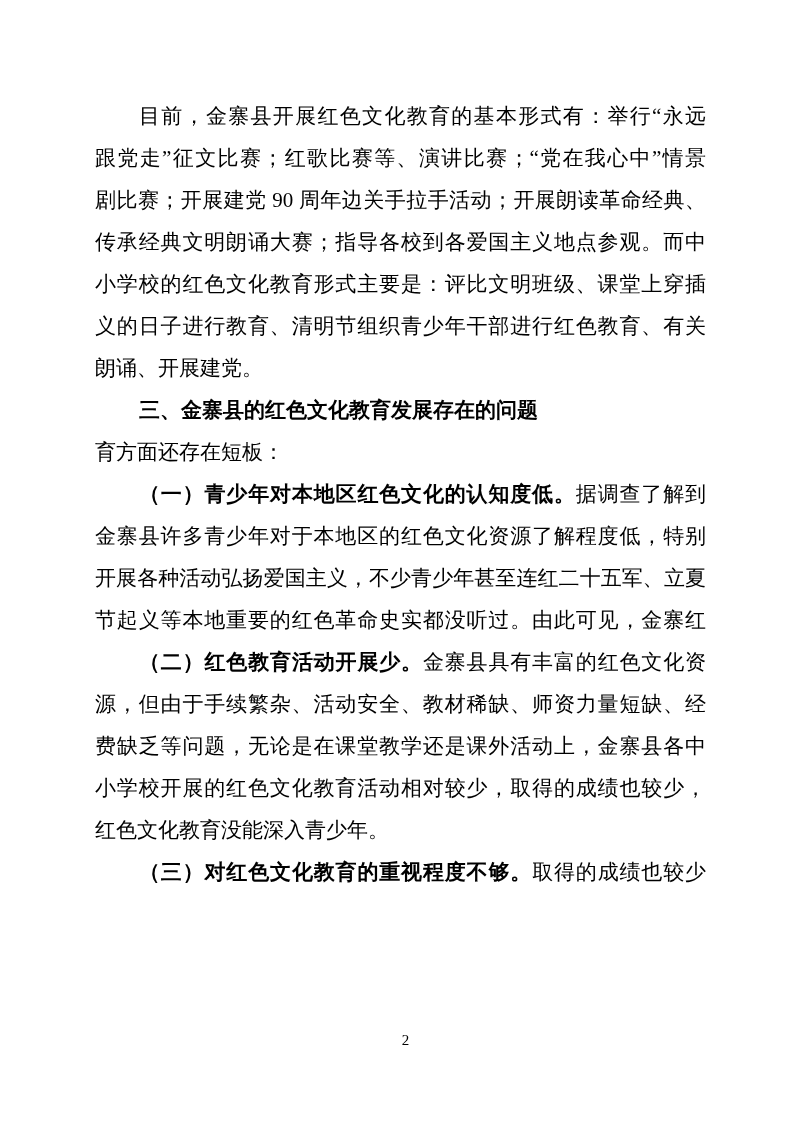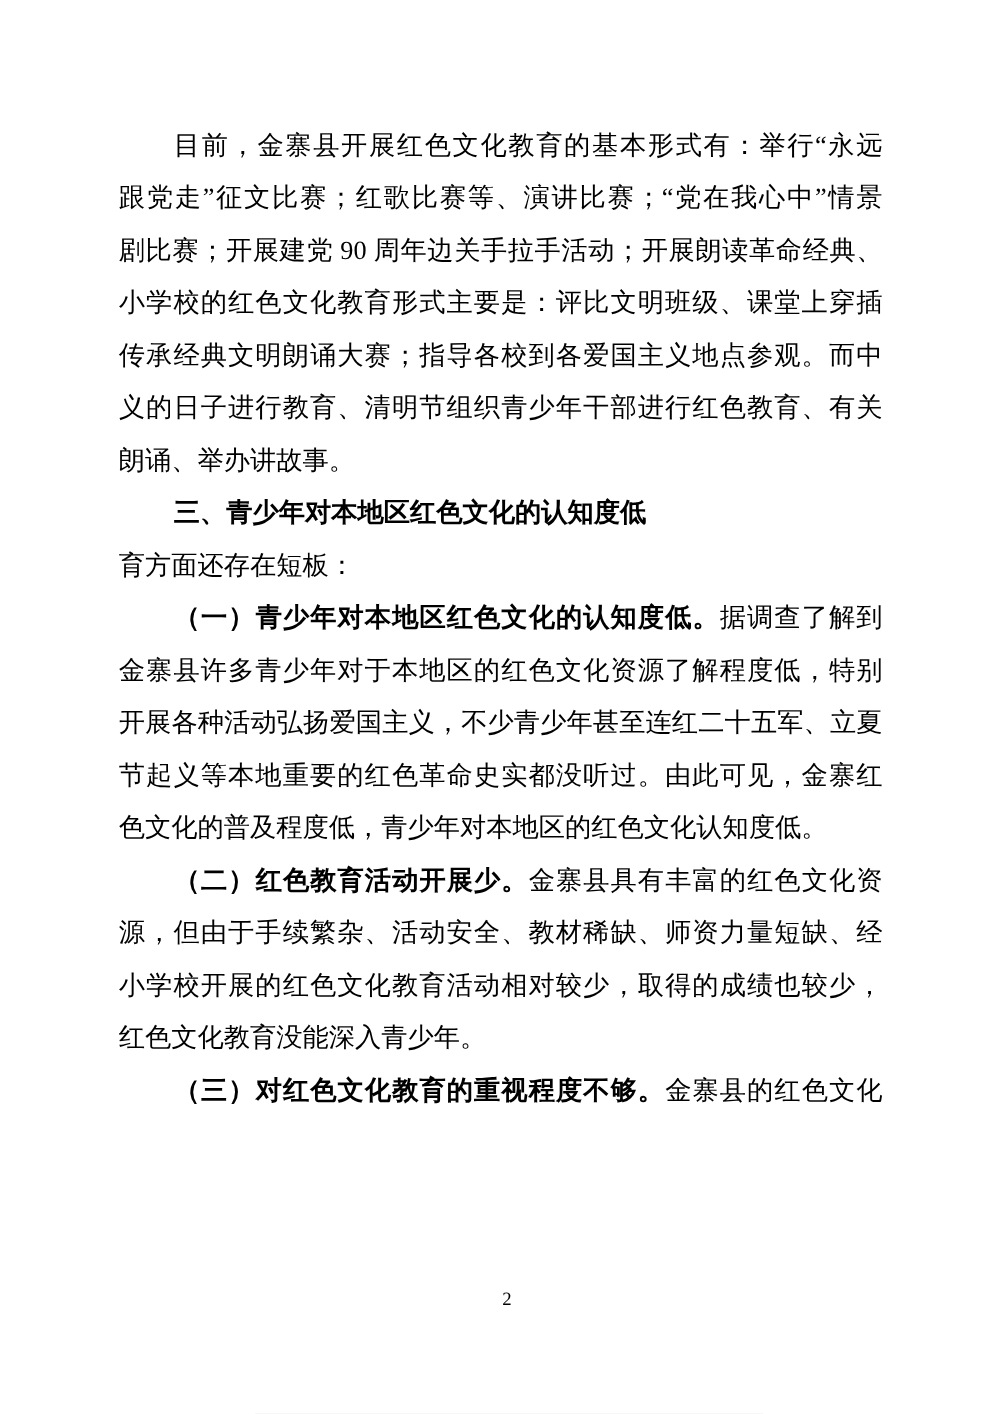--- a/index.html
+++ b/index.html
@@ -50,42 +50,42 @@
 </style>
 </head>
 <body>
 
 <div class="page">
   <div class="content" id="doc-body">
       <div class="para">
         <div class="line indent fill"><span class="">目前，金寨县开展红色文化教育的基本形式有：举行“永远</span></div>
         <div class="line fill"><span class="">跟党走”征文比赛；红歌比赛等、演讲比赛；“党在我心中”情景</span></div>
         <div class="line fill"><span class="">剧比赛；开展建党 90 周年边关手拉手活动；开展朗读革命经典、</span></div>
+        <div class="line fill"><span class="">传承经典文明朗诵大赛；指导各校到各爱国主义地点参观。而中</span></div>
         <div class="line fill"><span class="">小学校的红色文化教育形式主要是：评比文明班级、课堂上穿插</span></div>
-        <div class="line fill"><span class="">传承经典文明朗诵大赛；指导各校到各爱国主义地点参观。而中</span></div>
         <div class="line fill"><span class="">义的日子进行教育、清明节组织青少年干部进行红色教育、有关</span></div>
-        <div class="line"><span class="">朗诵、举办讲故事。</span></div>
+        <div class="line"><span class="">朗诵、开展建党。</span></div>
       </div>
       <div class="para">
-        <div class="line indent"><span class="b">三、青少年对本地区红色文化的认知度低</span></div>
+        <div class="line indent"><span class="b">三、金寨县的红色文化教育发展存在的问题</span></div>
       </div>
       <div class="para">
         <div class="line"><span class="">育方面还存在短板：</span></div>
       </div>
       <div class="para">
         <div class="line indent fill"><span class="b">（一）青少年对本地区红色文化的认知度低。</span><span class="">据调查了解到</span></div>
         <div class="line fill"><span class="">金寨县许多青少年对于本地区的红色文化资源了解程度低，特别</span></div>
         <div class="line fill"><span class="">开展各种活动弘扬爱国主义，不少青少年甚至连红二十五军、立夏</span></div>
         <div class="line fill"><span class="">节起义等本地重要的红色革命史实都没听过。由此可见，金寨红</span></div>
-        <div class="line"><span class="">色文化的普及程度低，青少年对本地区的红色文化认知度低。</span></div>
       </div>
       <div class="para">
         <div class="line indent fill"><span class="b">（二）红色教育活动开展少。</span><span class="">金寨县具有丰富的红色文化资</span></div>
         <div class="line fill"><span class="">源，但由于手续繁杂、活动安全、教材稀缺、师资力量短缺、经</span></div>
+        <div class="line fill"><span class="">费缺乏等问题，无论是在课堂教学还是课外活动上，金寨县各中</span></div>
         <div class="line fill"><span class="">小学校开展的红色文化教育活动相对较少，取得的成绩也较少，</span></div>
         <div class="line"><span class="">红色文化教育没能深入青少年。</span></div>
       </div>
       <div class="para">
-        <div class="line indent fill"><span class="b">（三）对红色文化教育的重视程度不够。</span><span class="">金寨县的红色文化</span></div>
+        <div class="line indent fill"><span class="b">（三）对红色文化教育的重视程度不够。</span><span class="">取得的成绩也较少</span></div>
       </div>
     </div>
   <div class="pagenum">2</div>
 </div>
 
 </body></html>

